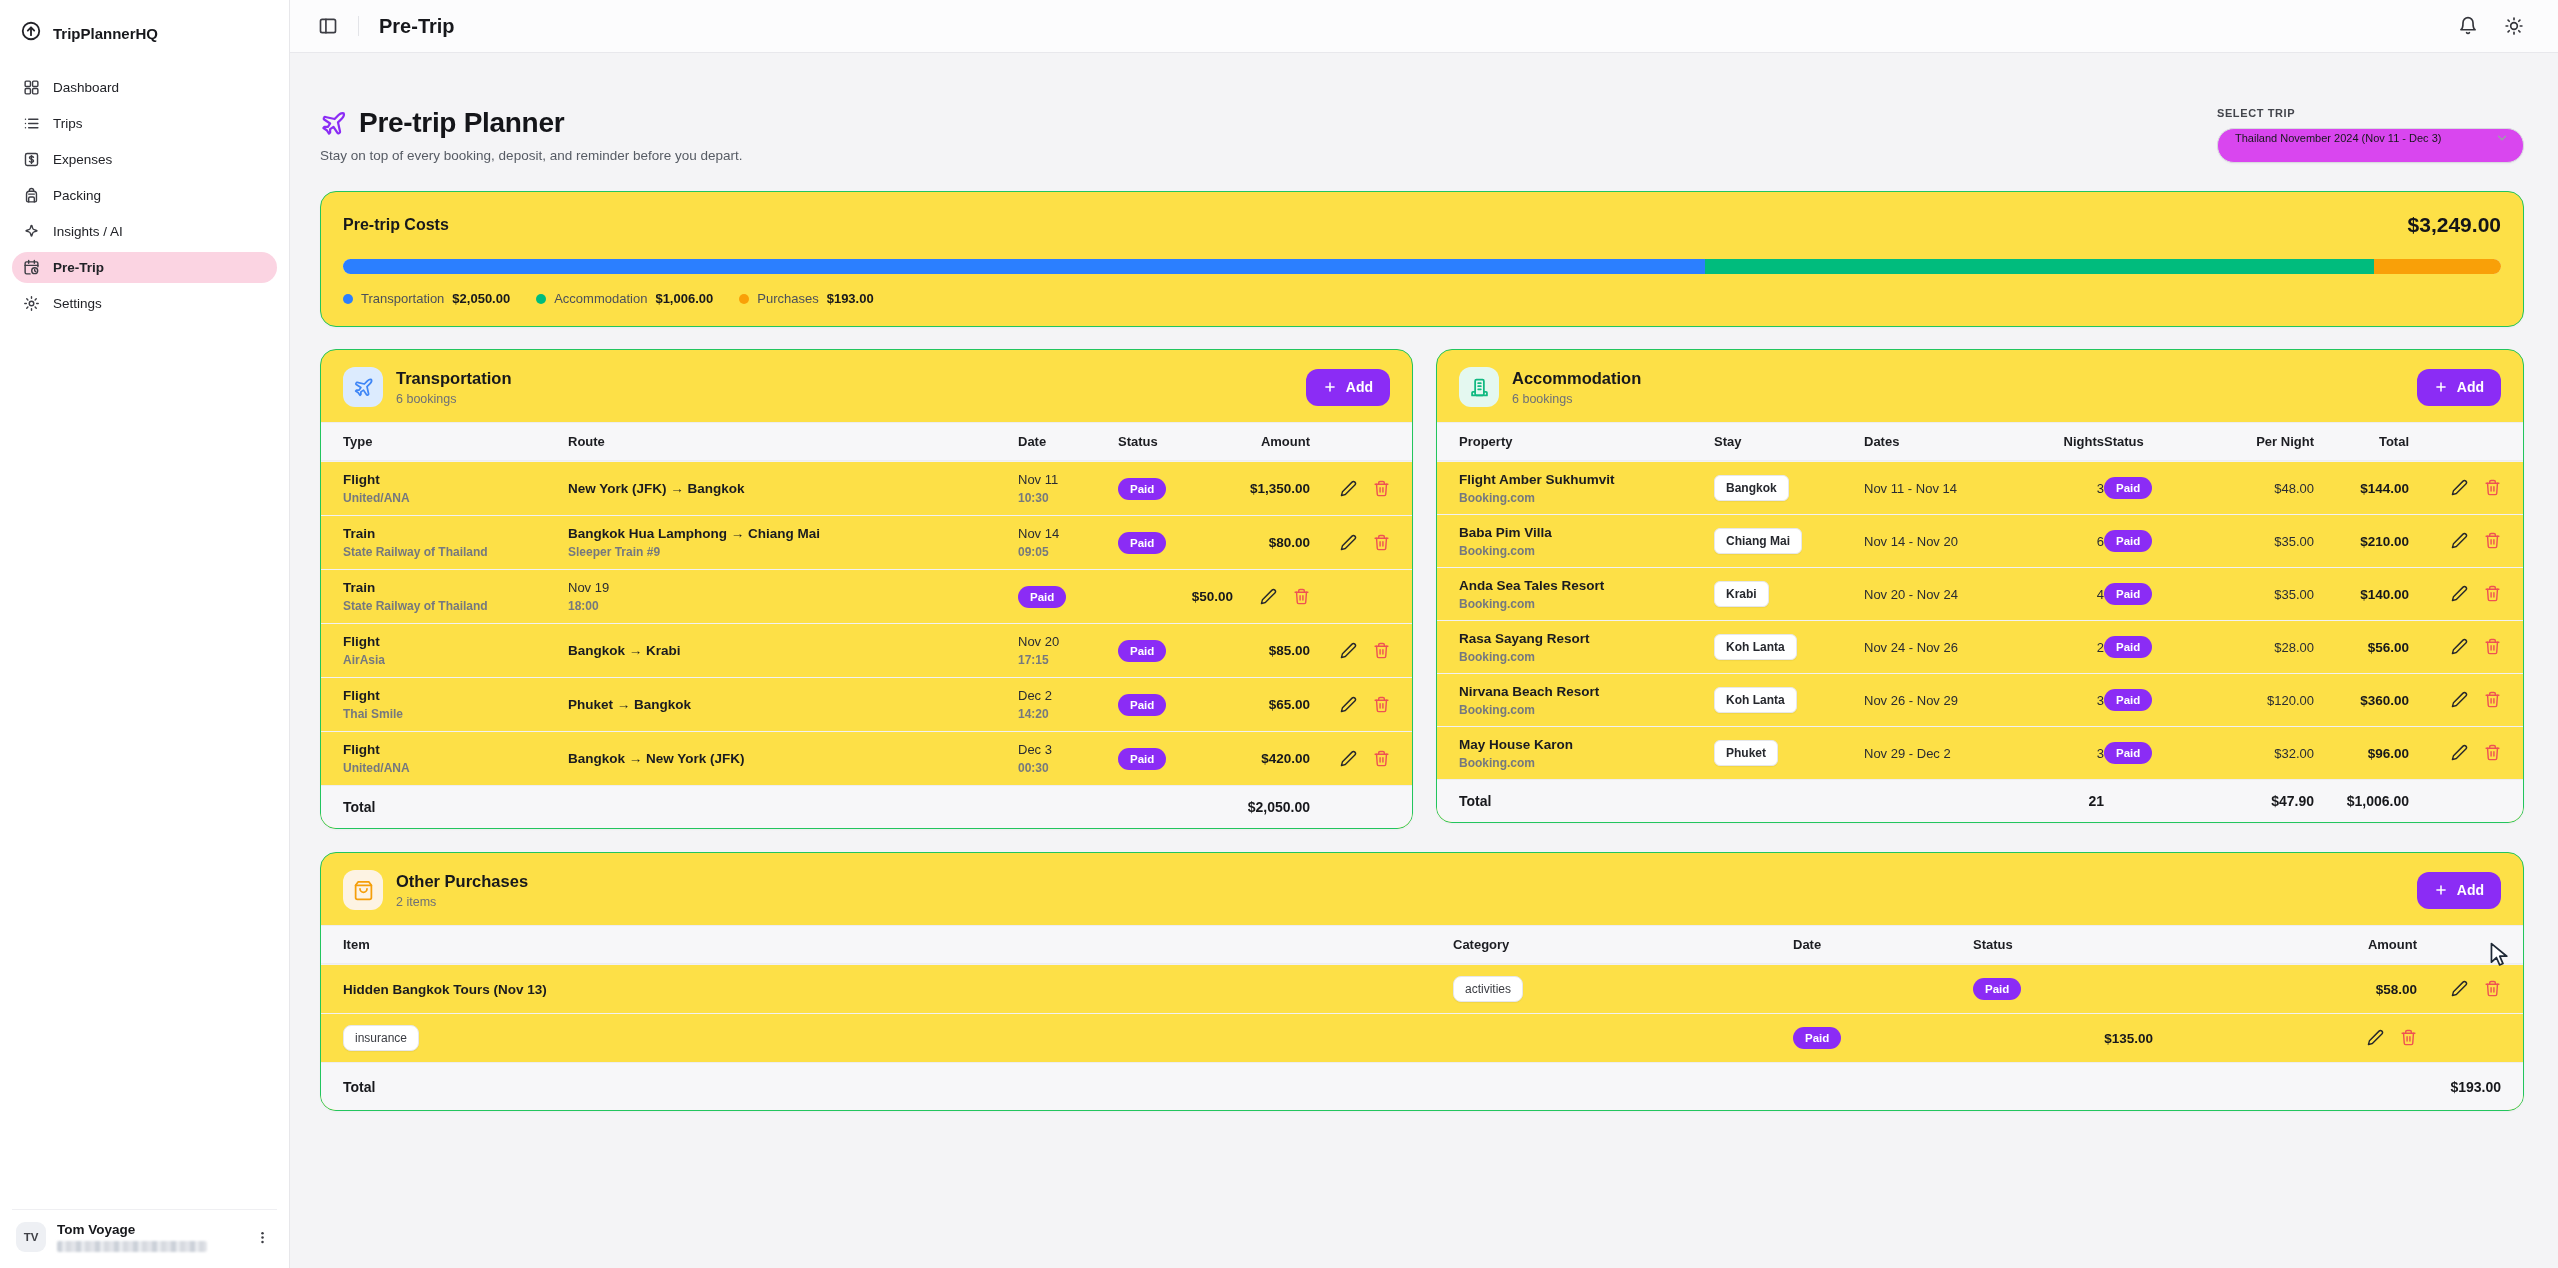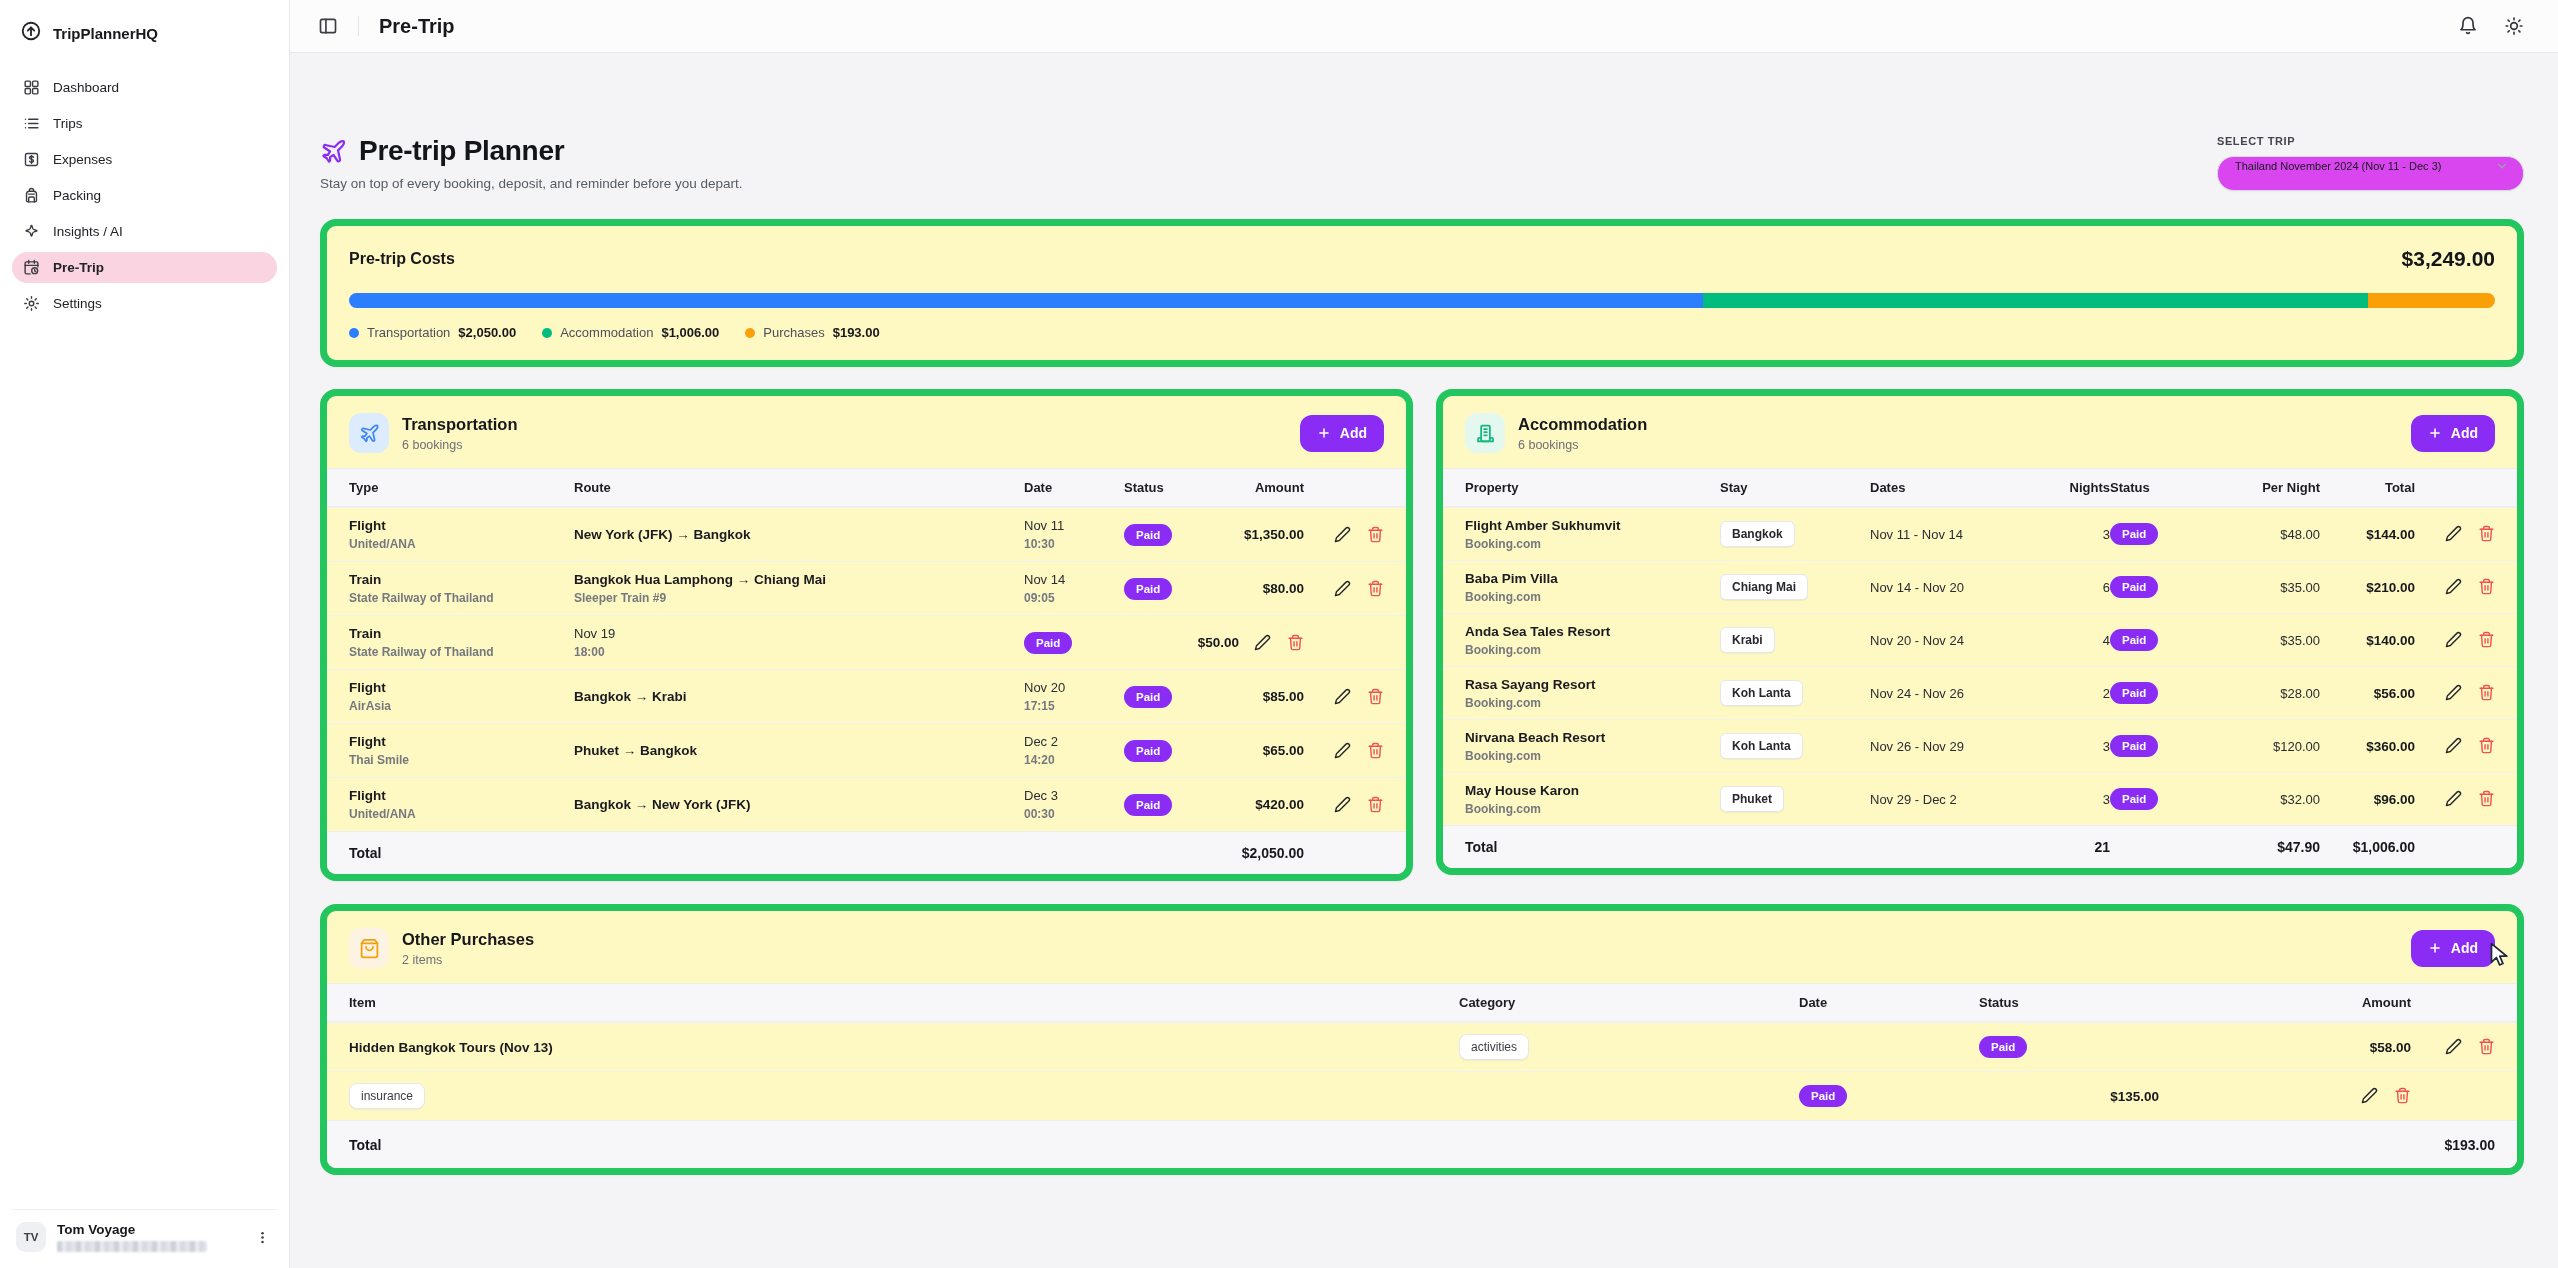--- a/index.html
+++ b/index.html
@@ -30,31 +30,31 @@
   .topbar .toggle { width: 20px; height: 20px; cursor: pointer; }
   .topbar .toggle svg { width: 20px; height: 20px; stroke: #3c3d44; }
   .topbar-divider { width: 1px; height: 20px; background: #e3e4e8; margin: 0 20px; }
   .topbar-title { font-size: 20px; font-weight: 700; color: #17181c; }
   .topbar-actions { margin-left: auto; display: flex; align-items: center; gap: 26px; }
   .topbar-actions .icon-btn { width: 20px; height: 20px; cursor: pointer; }
   .topbar-actions svg { width: 20px; height: 20px; stroke: #33343a; }
 
   .content { flex: 1; padding: 54px 34px 0 30px; overflow: hidden; }
 
-  .page-head { display: flex; justify-content: space-between; align-items: flex-end; margin-top: 28px; }
+  .page-head { display: flex; justify-content: space-between; align-items: flex-end; }
   .ph-title-row { display: flex; align-items: center; gap: 12px; }
   .ph-title-row svg { width: 27px; height: 27px; stroke: #8b2cf5; }
   .ph-title { font-size: 28px; font-weight: 800; letter-spacing: -0.3px; color: #141519; }
   .ph-sub { margin-top: 9px; font-size: 13.5px; color: #565b64; }
   .select-wrap { text-align: left; }
   .select-label { font-size: 11px; font-weight: 700; letter-spacing: 0.6px; color: #43454c; }
   .trip-select { margin-top: 9px; width: 307px; height: 35px; background: #d946ef; border: 1px solid #d8dadf; border-radius: 17px; display: flex; align-items: center; justify-content: space-between; padding: 0 14px 16px 17px; font-size: 11px; color: #17181c; box-shadow: 0 1px 2px rgba(16,24,40,0.04); cursor: pointer; }
   .trip-select svg { width: 14px; height: 14px; stroke: #9ba0a8; }
 
-  .card { background: #fef9c3; border: 7px solid #22c55e; border-radius: 16px; box-shadow: 0 1px 2px rgba(16,24,40,0.03); }
+  .card { background: #fde047; border: 1px solid #22c55e; border-radius: 16px; box-shadow: 0 1px 2px rgba(16,24,40,0.03); }
 
   
   .costs-card { margin-top: 28px; padding: 21px 22px 20px; }
   .costs-top { display: flex; justify-content: space-between; align-items: center; }
   .costs-title { font-size: 16px; font-weight: 700; color: #17181c; }
   .costs-total { font-size: 21px; font-weight: 800; color: #141519; }
   .costs-bar { margin-top: 22px; height: 15px; border-radius: 999px; overflow: hidden; display: flex; background: #eceef1; }
   .costs-bar .seg { height: 100%; }
   .legend { margin-top: 17px; display: flex; align-items: center; gap: 26px; }
   .legend-item { display: flex; align-items: center; gap: 8px; font-size: 13px; color: #4c505a; }

